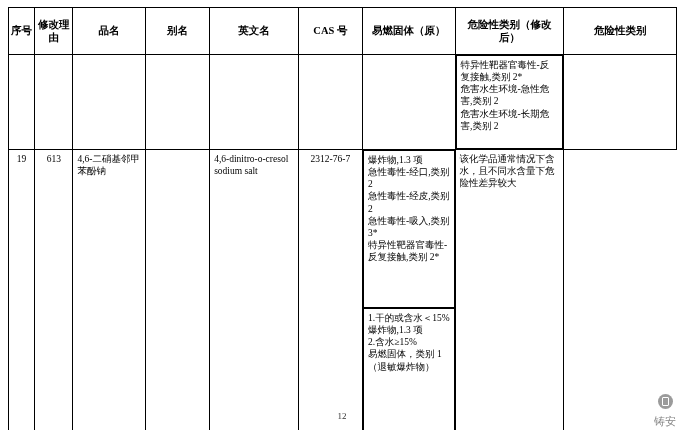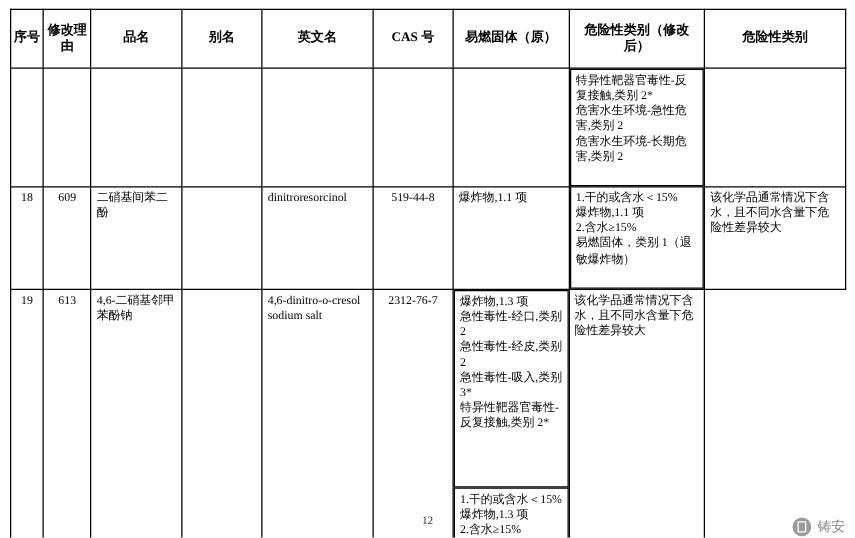--- a/index.html
+++ b/index.html
@@ -88,20 +88,21 @@
     position: absolute;
     right: 8px;
     bottom: 8px;
     display: flex;
     align-items: center;
     gap: 5px;
     color: #6f6f6f;
     font-size: 11px;
     font-family: "Liberation Sans", sans-serif;
     opacity: 0.85;
+    flex-direction: column;
   }
   .wm-logo {
     width: 15px;
     height: 15px;
     border-radius: 50%;
     background: #8a8a8a;
     position: relative;
     flex: none;
   }
   .wm-logo::after {
@@ -153,34 +154,20 @@
         <td></td>
         <td></td>
         <td></td>
         <td class="center"></td>
         <td></td>
         <td class="bold cell-text">特异性靶器官毒性-反复接触,类别 2*
 危害水生环境-急性危害,类别 2
 危害水生环境-长期危害,类别 2</td>
         <td></td>
       </tr>
-      <tr class="row-b">
-        <td class="center">18</td>
-        <td class="center">609</td>
-        <td class="midleft">二硝基间苯二酚</td>
-        <td></td>
-        <td class="midleft">dinitroresorcinol</td>
-        <td class="center">519-44-8</td>
-        <td class="midleft">爆炸物,1.1 项</td>
-        <td class="bold cell-text midleft">1.干的或含水＜15%
-爆炸物,1.1 项
-2.含水≥15%
-易燃固体，类别 1（退敏爆炸物）</td>
-        <td class="midleft">该化学品通常情况下含水，且不同水含量下危险性差异较大</td>
-      </tr>
       <tr class="row-c">
         <td class="center">19</td>
         <td class="center">613</td>
         <td class="midleft">4,6-二硝基邻甲苯酚钠</td>
         <td></td>
         <td class="midleft">4,6-dinitro-o-cresol sodium salt</td>
         <td class="center">2312-76-7</td>
         <td class="cell-text">爆炸物,1.3 项
 急性毒性-经口,类别 2
 急性毒性-经皮,类别 2

